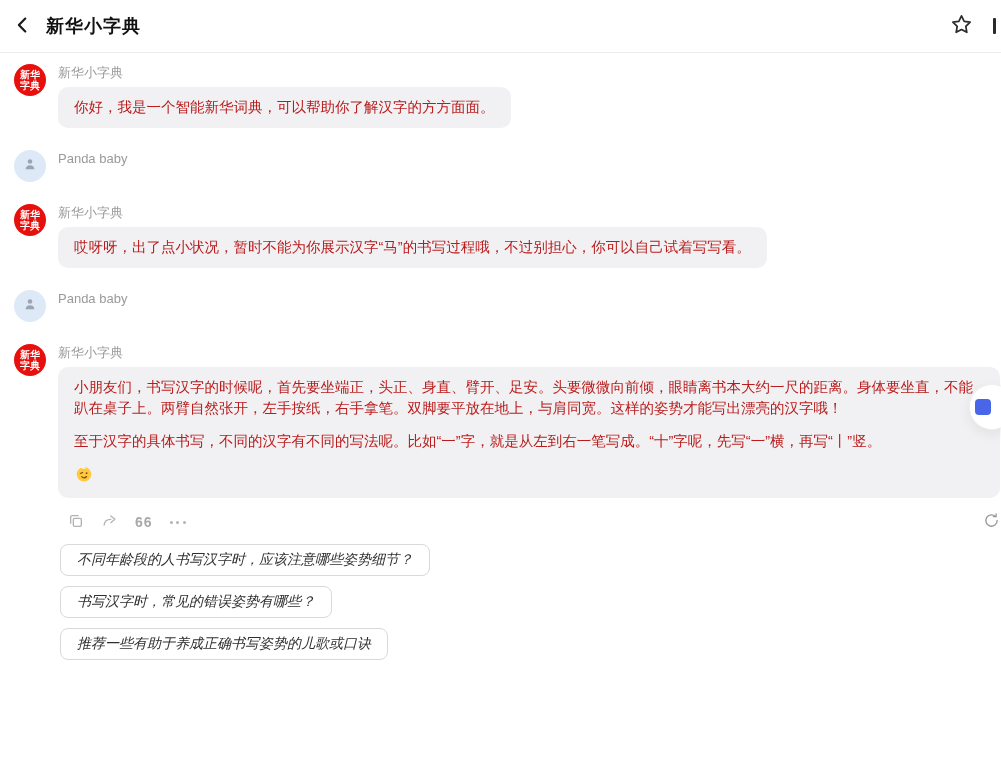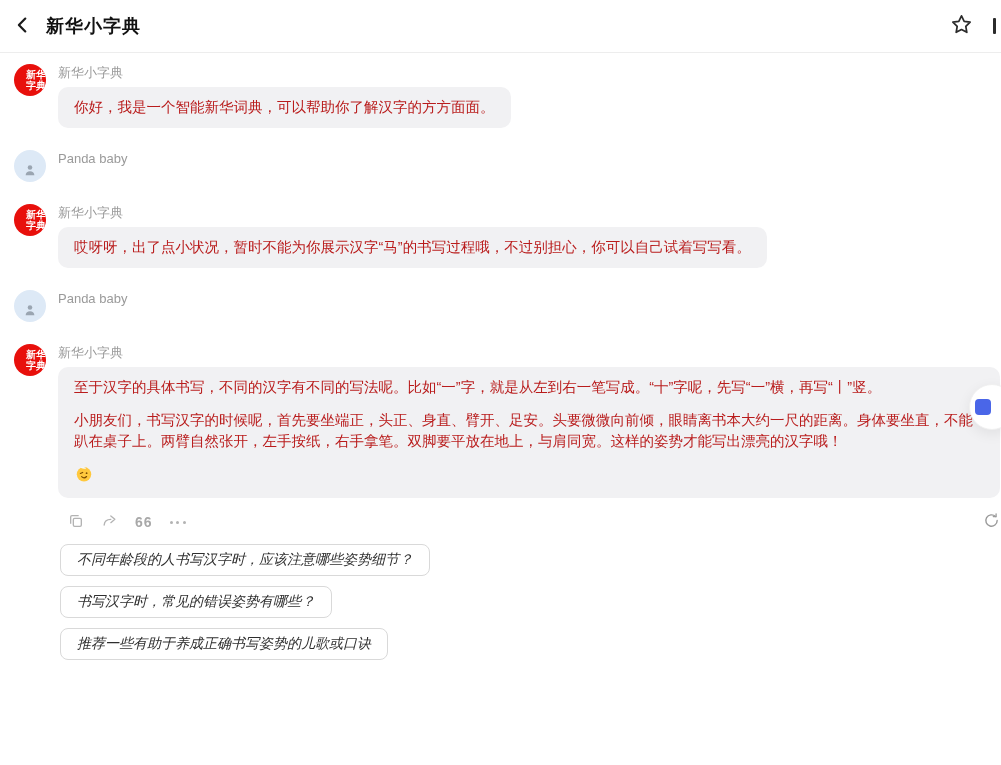--- a/index.html
+++ b/index.html
@@ -41,21 +41,21 @@
   }
   .menu-icon { display: flex; gap: 5px; margin-left: 16px; margin-right: -2px; }
   .menu-icon i { display: block; width: 2.5px; height: 16px; background: #2b2b2b; border-radius: 1px; }
 
   
   .chat { padding: 11px 0 0 14px; }
   .msg-row { display: flex; margin-bottom: 22px; }
   .avatar {
     width: 32px; height: 32px; border-radius: 50%;
     flex-shrink: 0; overflow: hidden;
-    display: flex; align-items: flex-end; justify-content: center;
+    display: flex; align-items: center; justify-content: center;
   }
   .bot-avatar {
     background: #e8100c;
     color: #fff;
     flex-direction: column;
     font-size: 10px; font-weight: 700; line-height: 11px;
     font-family: "Liberation Serif", "DejaVu Serif", serif;
     letter-spacing: 0px;
   }
   .user-avatar { background: #dde9f6; }
@@ -222,22 +222,22 @@
   </div>
 
   <div class="msg-row" style="margin-bottom:0;">
     <div class="avatar bot-avatar">
       <span>新华</span>
       <span>字典</span>
     </div>
     <div class="msg-col">
       <div class="sender-name">新华小字典</div>
       <div class="bubble bot-bubble bubble-wide">
+        <p>小朋友们，书写汉字的时候呢，首先要坐端正，头正、身直、臂开、足安。头要微微向前倾，眼睛离书本大约一尺的距离。身体要坐直，不能趴在桌子上。两臂自然张开，左手按纸，右手拿笔。双脚要平放在地上，与肩同宽。这样的姿势才能写出漂亮的汉字哦！</p>
         <p>至于汉字的具体书写，不同的汉字有不同的写法呢。比如“一”字，就是从左到右一笔写成。“十”字呢，先写“一”横，再写“丨”竖。</p>
-        <p>小朋友们，书写汉字的时候呢，首先要坐端正，头正、身直、臂开、足安。头要微微向前倾，眼睛离书本大约一尺的距离。身体要坐直，不能趴在桌子上。两臂自然张开，左手按纸，右手拿笔。双脚要平放在地上，与肩同宽。这样的姿势才能写出漂亮的汉字哦！</p>
         <p><span class="emoji"><svg width="16" height="16" viewBox="0 0 16 16">
                 <circle cx="8" cy="8.3" r="7.2" fill="#ffc83d"></circle>
                 <path d="M4.2 1.2 a4 2.4 0 0 1 6 1.2 a4 2 0 0 1 -6 -1.2z" fill="#f4f7fb"></path>
                 <path d="M4.3 7.4l2.4-1" stroke="#7a4a00" stroke-width="1.1" stroke-linecap="round" fill="none"></path>
                 <circle cx="10.6" cy="7.2" r="0.9" fill="#7a4a00"></circle>
                 <path d="M5.6 10.6c1.5 1.4 3.6 1.4 5-.1" stroke="#7a4a00" stroke-width="1.1" stroke-linecap="round" fill="none"></path>
               </svg></span></p>
       </div>
 
       

